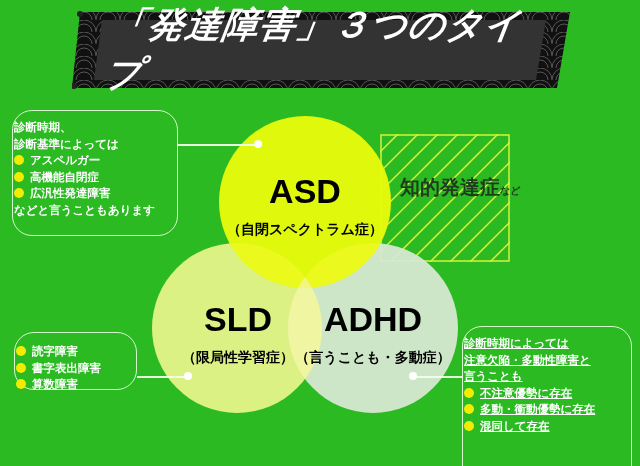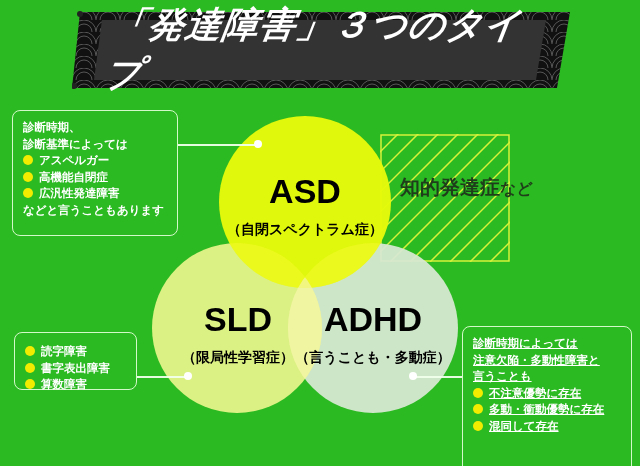--- a/index.html
+++ b/index.html
@@ -29,26 +29,26 @@
   .overlap-layer { position:absolute; left:0; top:0; width:640px; height:466px; z-index:4; pointer-events:none; }
   .c-label { position: absolute; z-index: 6; text-align: center; color: #000000; font-weight: bold; }
   .c-abbr { font-size: 34px; line-height: 38px; font-family: "Liberation Sans", sans-serif; }
   .c-full { font-size: 14px; line-height: 18px; margin-top: 10px; white-space: nowrap; }
   #lbl-asd { left: 225px; top: 172px; width: 160px; }
   #lbl-sld { left: 158px; top: 300px; width: 160px; }
   #lbl-adhd { left: 293px; top: 300px; width: 160px; }
   .hatch { position: absolute; left: 380px; top: 134px; width: 130px; height: 128px; z-index: 0; }
   .hatch-label { position: absolute; left: 400px; top: 174px; z-index: 5; color: #1f3d1a; font-weight: bold; white-space: nowrap; }
   .hatch-main { font-size: 20px; }
-  .hatch-suffix { font-size: 16px; }
+  .hatch-suffix { font-size: 10px; }
   .hatch-sub { font-size: 13px; margin-top: 4px; padding-left: 30px; }
   .box {
-    position: absolute; border: 1.5px solid rgba(230,255,220,0.9); border-radius: 8px;
+    position: absolute; border: 1.5px solid rgba(230,255,220,0.9); border-radius: 20px;
     color: #ffffff; font-weight: bold; font-size: 11.5px; line-height: 16.5px;
-    padding: 8px 10px; box-sizing: border-box; z-index: 5;
+    padding: 8px 1px; box-sizing: border-box; z-index: 5;
   }
   #box-asd { left: 12px; top: 110px; width: 166px; height: 126px; }
   #box-sld { left: 14px; top: 332px; width: 123px; height: 58px; padding-top: 10px; }
   #box-adhd { left: 462px; top: 326px; width: 170px; height: 163px; text-decoration: underline; }
   .bullet { display: flex; align-items: center; }
   .dot { width: 10px; height: 10px; border-radius: 50%; background: #f2ec00; margin-right: 6px; flex: none; }
   .connector { position: absolute; height: 1.5px; background: rgba(240,255,235,0.95); z-index: 7; }
   .pin { position: absolute; width: 8px; height: 8px; border-radius: 50%; background: #ffffff; z-index: 8; }
 </style>
 </head>

